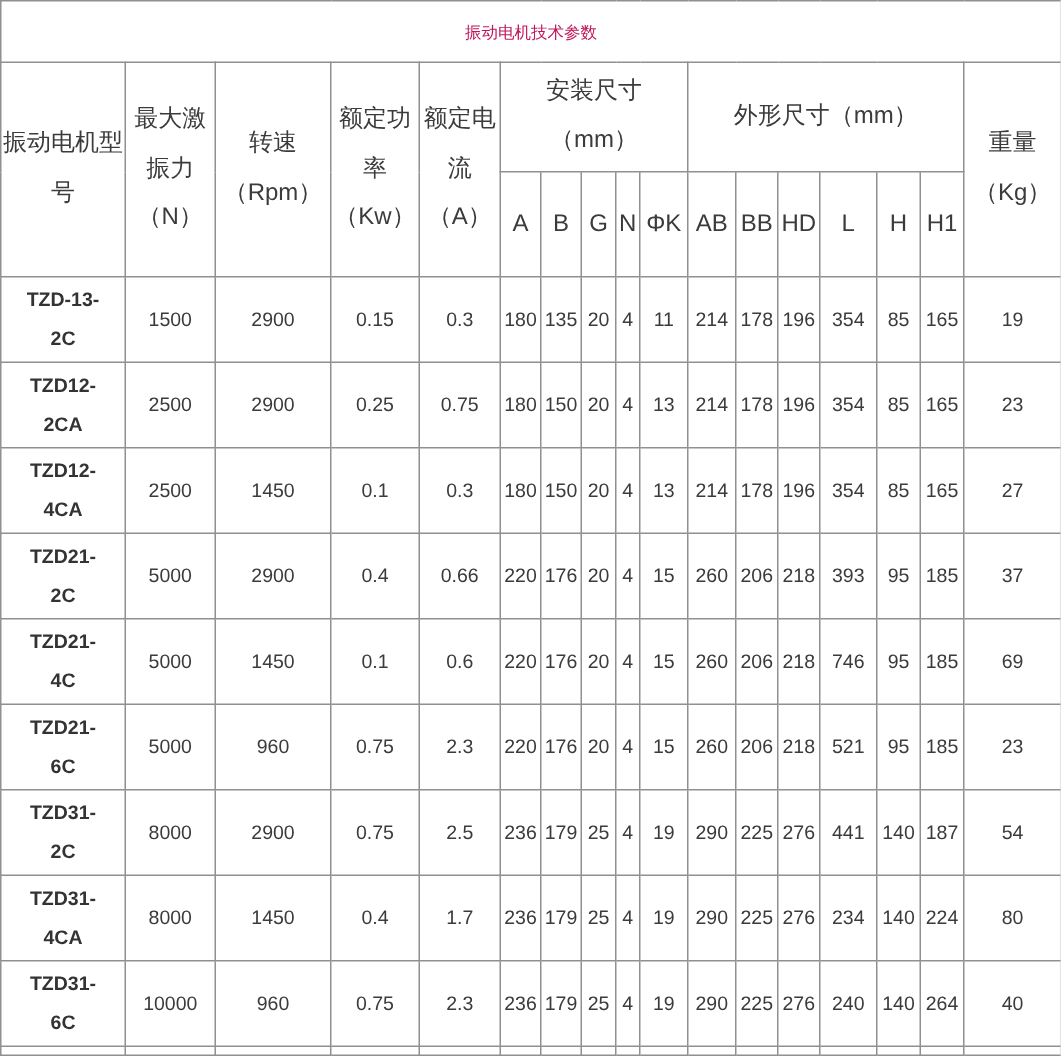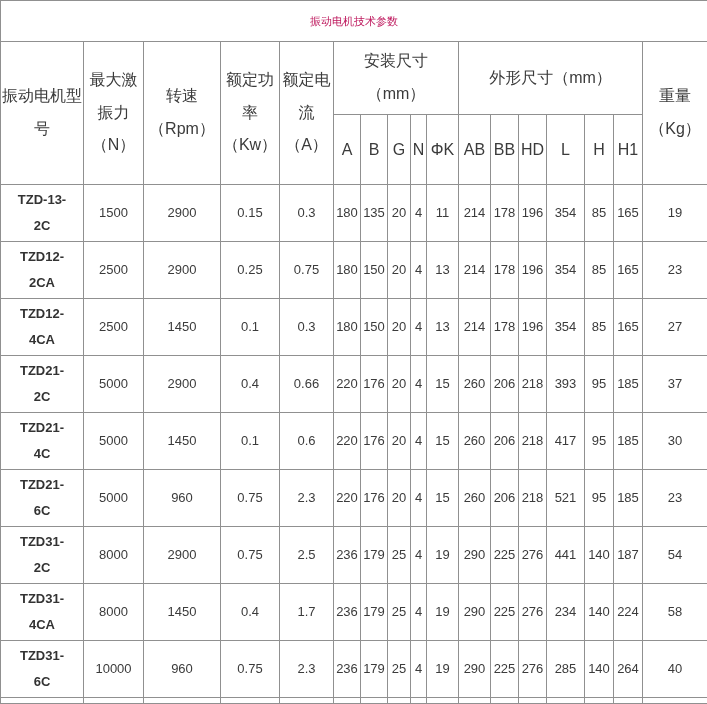--- a/index.html
+++ b/index.html
@@ -192,24 +192,24 @@
       <td>0.1</td>
       <td>0.6</td>
       <td>220</td>
       <td>176</td>
       <td>20</td>
       <td>4</td>
       <td>15</td>
       <td>260</td>
       <td>206</td>
       <td>218</td>
-      <td>417</td>
+      <td>746</td>
       <td>95</td>
       <td>185</td>
-      <td>30</td>
+      <td>69</td>
     </tr>
     <tr class="data-row">
       <th class="model">TZD21-
 6C</th>
       <td>5000</td>
       <td>960</td>
       <td>0.75</td>
       <td>2.3</td>
       <td>220</td>
       <td>176</td>
@@ -255,38 +255,38 @@
       <td>179</td>
       <td>25</td>
       <td>4</td>
       <td>19</td>
       <td>290</td>
       <td>225</td>
       <td>276</td>
       <td>234</td>
       <td>140</td>
       <td>224</td>
-      <td>58</td>
+      <td>80</td>
     </tr>
     <tr class="data-row">
       <th class="model">TZD31-
 6C</th>
       <td>10000</td>
       <td>960</td>
       <td>0.75</td>
       <td>2.3</td>
       <td>236</td>
       <td>179</td>
       <td>25</td>
       <td>4</td>
       <td>19</td>
       <td>290</td>
       <td>225</td>
       <td>276</td>
-      <td>285</td>
+      <td>240</td>
       <td>140</td>
       <td>264</td>
       <td>40</td>
     </tr>
     <tr class="stub-row">
       <td></td>
         <td></td>
       <td></td>
         <td></td>
       <td></td>

